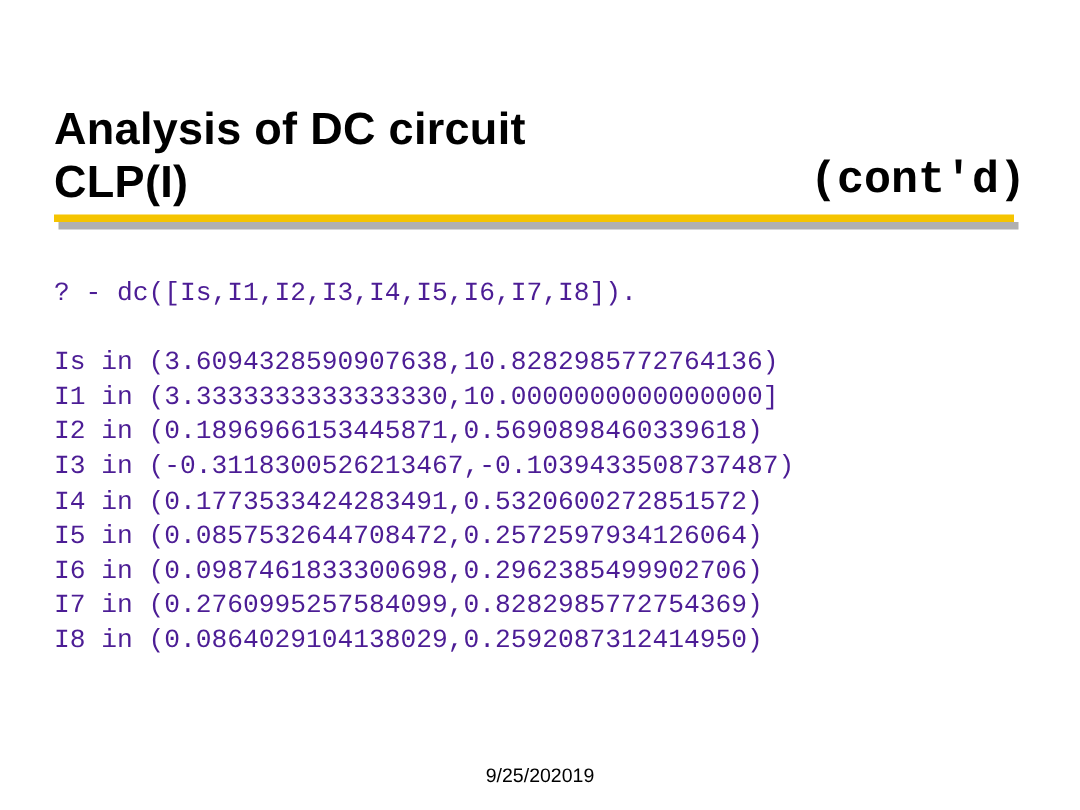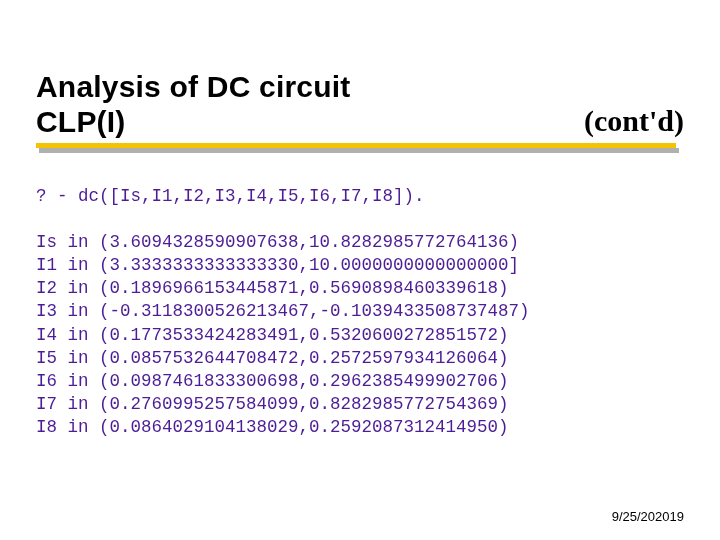--- a/index.html
+++ b/index.html
@@ -1,25 +1,25 @@
 <!DOCTYPE html>
 <html><head>
 <meta charset="utf-8">
 <style>
   * { margin: 0; padding: 0; box-sizing: border-box; }
   html, body { width: 720px; height: 540px; background: #fff; font-family: Arial, Helvetica, sans-serif; }
   .slide { position: relative; width: 720px; height: 540px; padding: 22px 36px 0 36px; }
   .title-row { display: flex; justify-content: space-between; align-items: flex-end; margin-top: 48px; }
   .title-left { font-family: "Arial Black", Arial, sans-serif; font-weight: 900; font-size: 30px; line-height: 1.15; color: #000; letter-spacing: 0.2px; }
-  .title-right { font-family: Liberation Serif, serif; font-weight: 900; font-size: 30px; color: #000; padding-bottom: 1px; }
+  .title-right { font-family: Liberation Mono, monospace; font-weight: 900; font-size: 30px; color: #000; padding-bottom: 1px; }
   .rule-wrap { position: relative; height: 14px; margin-top: 4px; }
   .rule-shadow { position: absolute; left: 3px; top: 5px; width: 640px; height: 5px; background: #b0b0b0; }
   .rule { position: absolute; left: 0; top: 0; width: 640px; height: 5px; background: #f5c400; }
   .code { margin-top: 28px; font-family: "Courier New", Courier, monospace; font-size: 17.5px; line-height: 1.32; color: #4c1d95; white-space: pre; }
-  .footer { position: absolute; bottom: 16px; left: 36px; right: 36px; display: flex; justify-content: flex-end; font-size: 13px; color: #000; }
+  .footer { position: absolute; bottom: 16px; left: 36px; right: 36px; display: flex; justify-content: center; font-size: 13px; color: #000; }
 </style>
 </head>
 <body>
 
 <div class="slide">
   <div class="title-row">
     <div class="title-left">Analysis of DC circuit<br>CLP(I)</div>
     <div class="title-right">(cont'd)</div>
   </div>
   <div class="rule-wrap">

